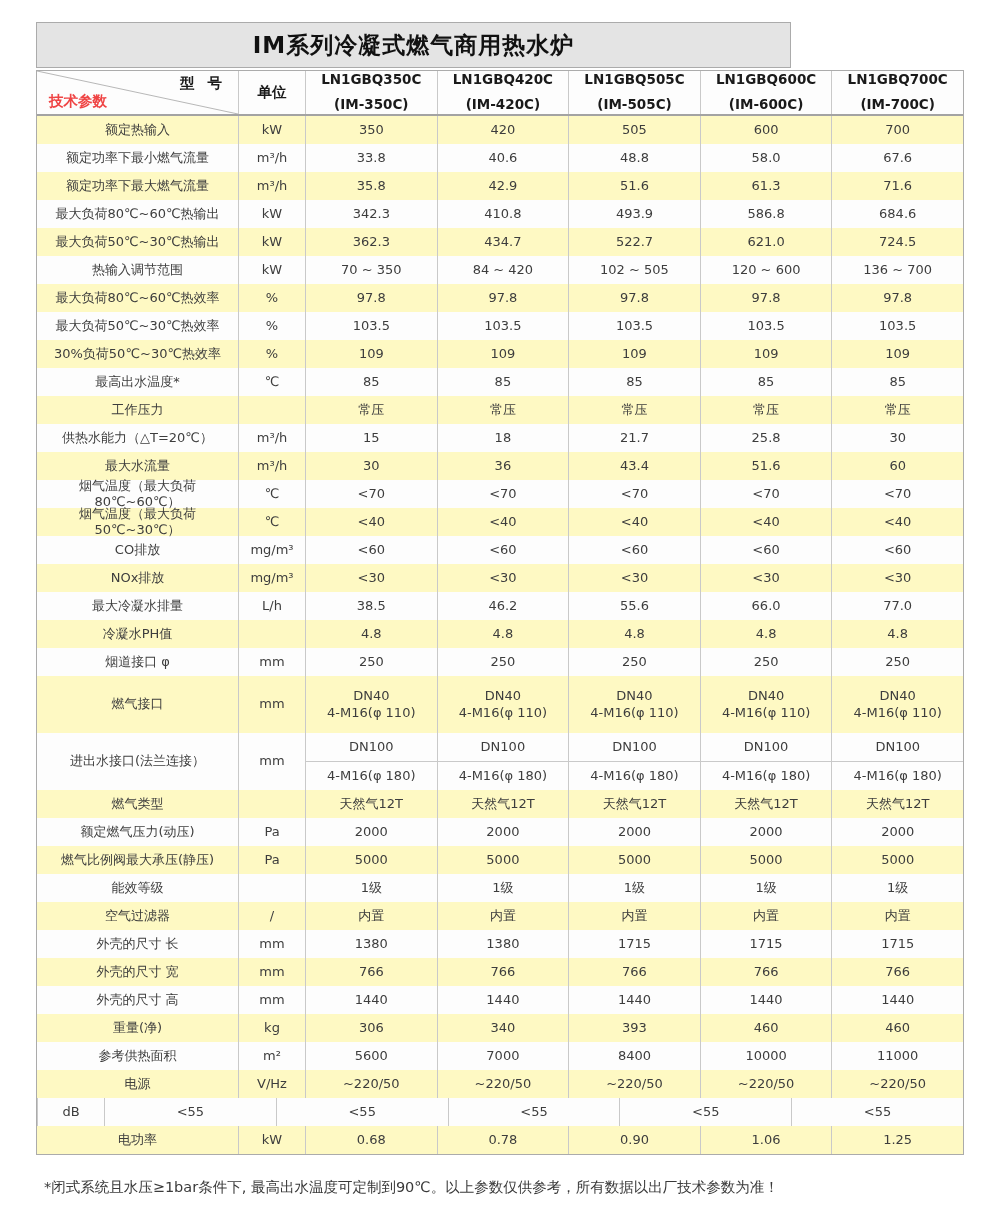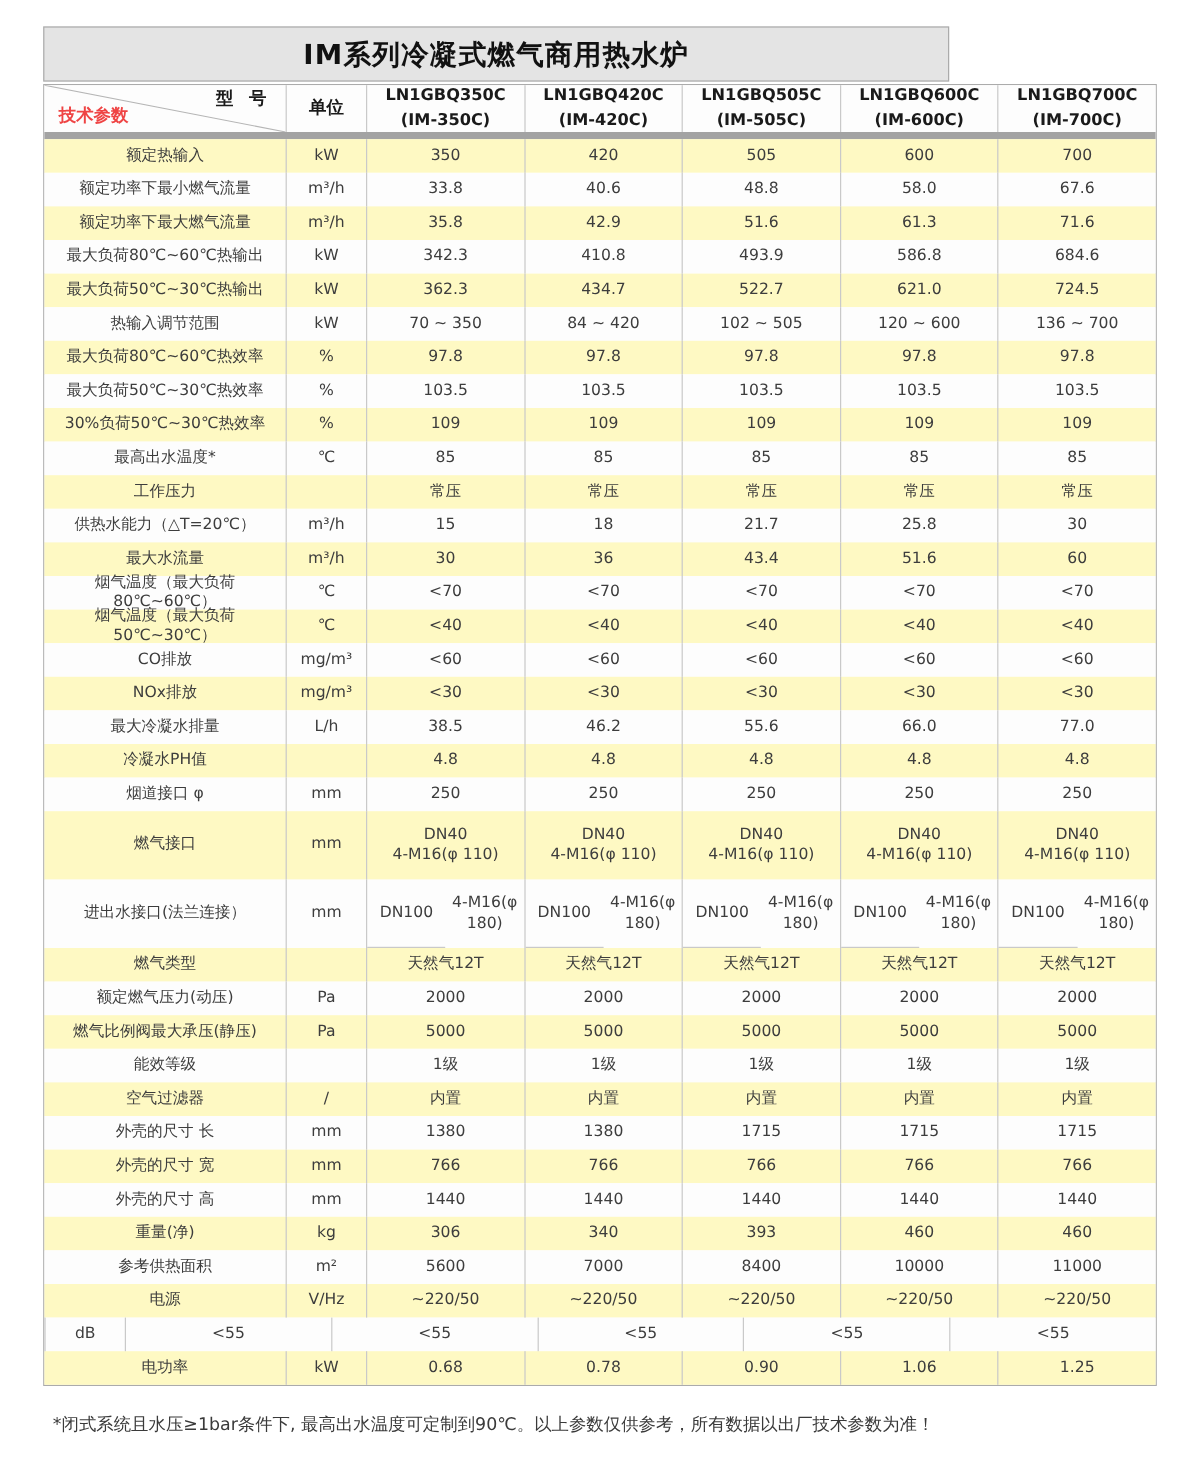--- a/index.html
+++ b/index.html
@@ -32,38 +32,38 @@
 
   .cell {
     display: flex; align-items: center; justify-content: center;
     font-size: 13px; color: #3d3d3d; text-align: center;
     border-left: 1px solid #c9c9c9; line-height: 1.25;
   }
   .c-param { width: 201px; border-left: none; padding: 0 4px; }
   .c-unit  { width: 67px; }
   .c-val   { width: 131.8px; flex: 1 1 0; white-space: pre-line; }
 
-  .header-row { height: 45px; background: #fdfdfd; border-bottom: 6px solid #a3a3a3; }
+  .header-row { height: 45px; background: #fdfdfd; border-bottom: 2px solid #a3a3a3; }
   .header-row .cell { font-weight: bold; color: #1a1a1a; }
 
   .diag-cell { position: relative; display: block; }
   .diag-cell svg { position: absolute; left: 0; top: 0; width: 100%; height: 100%; }
   .diag-model {
     position: absolute; top: 3px; right: 12px;
     font-size: 14.5px; font-weight: bold; color: #1a1a1a; letter-spacing: 4px;
   }
   .diag-param {
     position: absolute; bottom: 4px; left: 12px;
     font-size: 14.5px; font-weight: bold; color: #ef4444;
   }
   .c-unit-h { font-size: 14.5px; }
   .model-cell { flex-direction: column; justify-content: space-between; }
   .model-cell .m-name, .model-cell .m-sub { font-size: 13.5px; font-weight: bold; color: #1a1a1a; line-height: 1.3; }
 
-  .split-col { flex-direction: row; padding: 0; align-items: stretch; }
+  .split-col { flex-direction: column; padding: 0; align-items: stretch; }
   .split-col .sub {
     flex: 1 1 0; display: flex; align-items: center; justify-content: center;
   }
   .split-col .sub.top { border-bottom: 1px solid #c9c9c9; }
 
   .footnote {
     position: absolute; left: 44px; top: 1178px; width: 940px;
     font-size: 14.5px; color: #3a3a3a;
   }
 </style>

